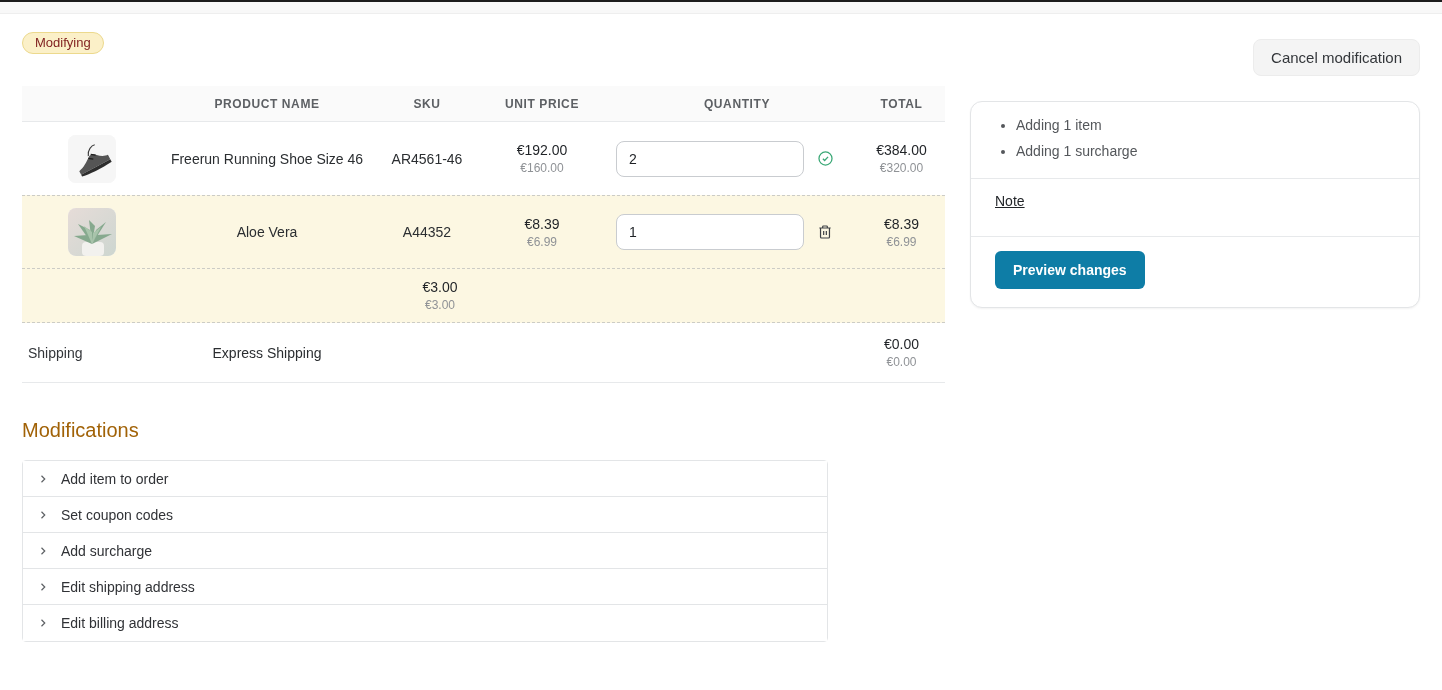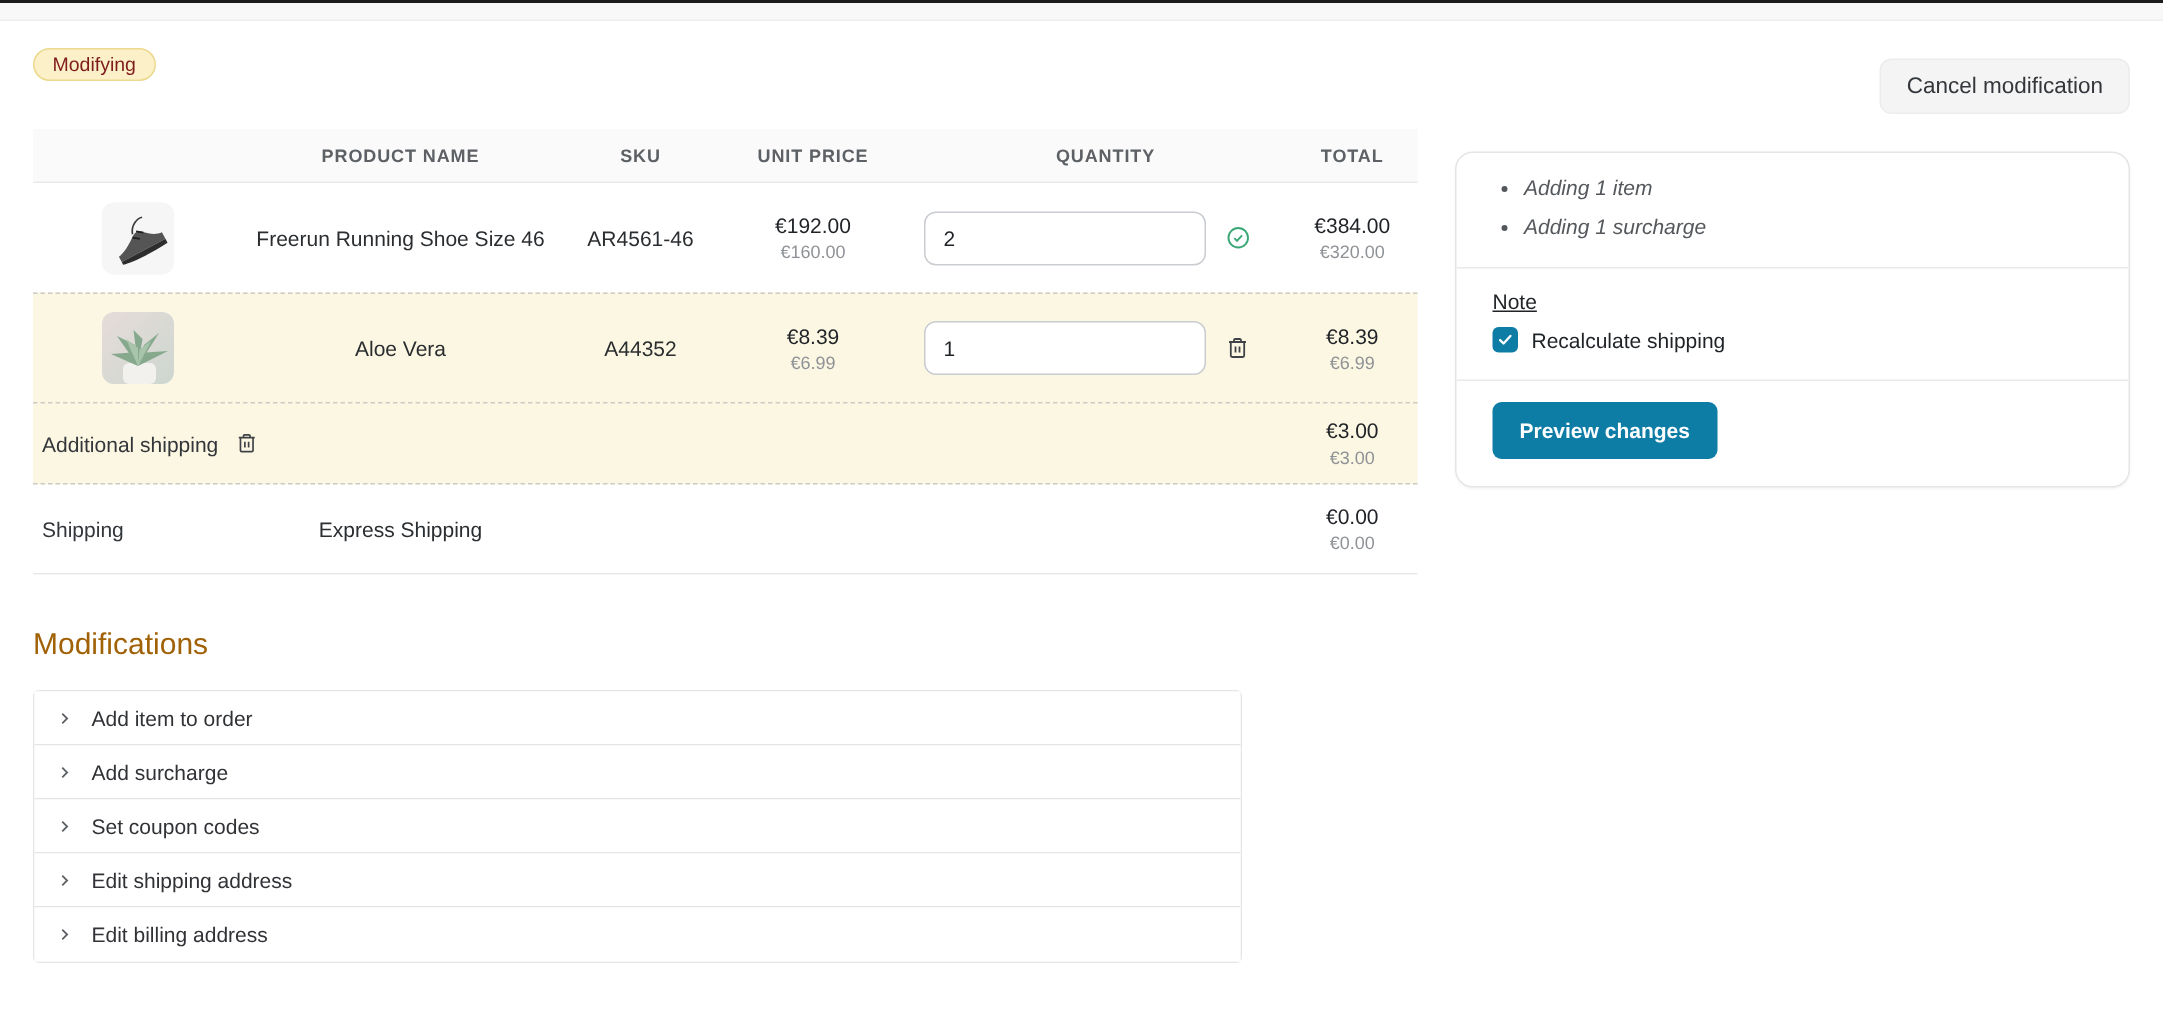--- a/index.html
+++ b/index.html
@@ -84,21 +84,21 @@
 
   
   .summary-card {
     position: absolute; top: 70px; right: 22px; width: 450px;
     border: 1px solid #e3e5e7; border-radius: 12px; background: #fff;
     box-shadow: 0 1px 2px rgba(0,0,0,.05);
   }
   .card-header { padding: 15px 24px; font-size: 15px; color: #1f2226; border-bottom: 1px solid #e7e9eb; }
   .card-bullets { padding: 10px 24px 14px 24px; border-bottom: 1px solid #e7e9eb; }
   .card-bullets ul { margin: 0; padding-left: 21px; }
-  .card-bullets li { font-size: 14px; color: #54575b; line-height: 26px; font-style: italic; }
+  .card-bullets li { font-size: 14px; color: #54575b; line-height: 26px; }
   .card-note { padding: 14px 24px 18px 24px; border-bottom: 1px solid #e7e9eb; }
   .note-label { font-size: 14px; color: #1f2226; margin-bottom: 9px; text-decoration: underline; }
   .note-area {
     width: 165px; height: 38px; border: 1px solid #c9ccd0; border-radius: 8px;
     padding: 6px 10px; font-size: 14px; color: #1f2226; resize: both;
     font-family: "Liberation Sans", sans-serif;
   }
   .check-row { display: flex; align-items: center; gap: 9px; margin-top: 8px; }
   .checkbox {
     width: 17px; height: 17px; border-radius: 4px; background: #0e7da6;
@@ -211,28 +211,20 @@
           </svg>
         </button>
       </div>
       <div class="c-total">
         <div class="price-main">€8.39</div>
         <div class="price-old">€6.99</div>
       </div>
     </div>
 
     <div class="trow surcharge-row row-highlight dash-top dash-bottom">
-      <div class="surcharge-label">
-        <span>Additional shipping</span>
-        <button class="icon-btn">
-          <svg width="15" height="15" viewBox="0 0 24 24" fill="none" stroke="currentColor" stroke-width="1.8">
-            <path d="M3.5 6h17M8.5 6V4.2A1.2 1.2 0 019.7 3h4.6a1.2 1.2 0 011.2 1.2V6m3.2 0v13.6A1.4 1.4 0 0117.3 21H6.7a1.4 1.4 0 01-1.4-1.4V6M10 10.5v6M14 10.5v6"></path>
-          </svg>
-        </button>
-      </div>
       <div class="c-total">
         <div class="price-main">€3.00</div>
         <div class="price-old">€3.00</div>
       </div>
     </div>
 
     <div class="trow ship-row">
       <div class="ship-label">Shipping</div>
       <div class="c-center pname">Express Shipping</div>
       <div></div>
@@ -255,29 +247,29 @@
           </svg>
       </span>
       <span class="acc-label">Add item to order</span>
     </div>
     <div class="acc-item">
       <span class="chev">
         <svg width="12" height="12" viewBox="0 0 24 24" fill="none" stroke="currentColor" stroke-width="2.4">
             <path d="M9 5.5l6.5 6.5L9 18.5"></path>
           </svg>
       </span>
+      <span class="acc-label">Set coupon codes</span>
+    </div>
+    <div class="acc-item">
+      <span class="chev">
+        <svg width="12" height="12" viewBox="0 0 24 24" fill="none" stroke="currentColor" stroke-width="2.4">
+            <path d="M9 5.5l6.5 6.5L9 18.5"></path>
+          </svg>
+      </span>
       <span class="acc-label">Add surcharge</span>
-    </div>
-    <div class="acc-item">
-      <span class="chev">
-        <svg width="12" height="12" viewBox="0 0 24 24" fill="none" stroke="currentColor" stroke-width="2.4">
-            <path d="M9 5.5l6.5 6.5L9 18.5"></path>
-          </svg>
-      </span>
-      <span class="acc-label">Set coupon codes</span>
     </div>
     <div class="acc-item">
       <span class="chev">
         <svg width="12" height="12" viewBox="0 0 24 24" fill="none" stroke="currentColor" stroke-width="2.4">
             <path d="M9 5.5l6.5 6.5L9 18.5"></path>
           </svg>
       </span>
       <span class="acc-label">Edit shipping address</span>
     </div>
     <div class="acc-item">
@@ -292,27 +284,19 @@
 
   <div class="summary-card">
     <div class="card-bullets">
       <ul>
         <li>Adding 1 item</li>
         <li>Adding 1 surcharge</li>
       </ul>
     </div>
     <div class="card-note">
       <div class="note-label">Note</div>
-      <div class="check-row">
-        <span class="checkbox">
-          <svg width="11" height="11" viewBox="0 0 24 24" fill="none" stroke="#ffffff" stroke-width="3.4" stroke-linecap="round" stroke-linejoin="round">
-              <path d="M4.5 12.5l5 5 10-11"></path>
-            </svg>
-        </span>
-        <span class="check-label">Recalculate shipping</span>
-      </div>
     </div>
     <div class="card-footer">
       <button class="primary-btn">Preview changes</button>
     </div>
   </div>
 
 </div>
 
 </body></html>

